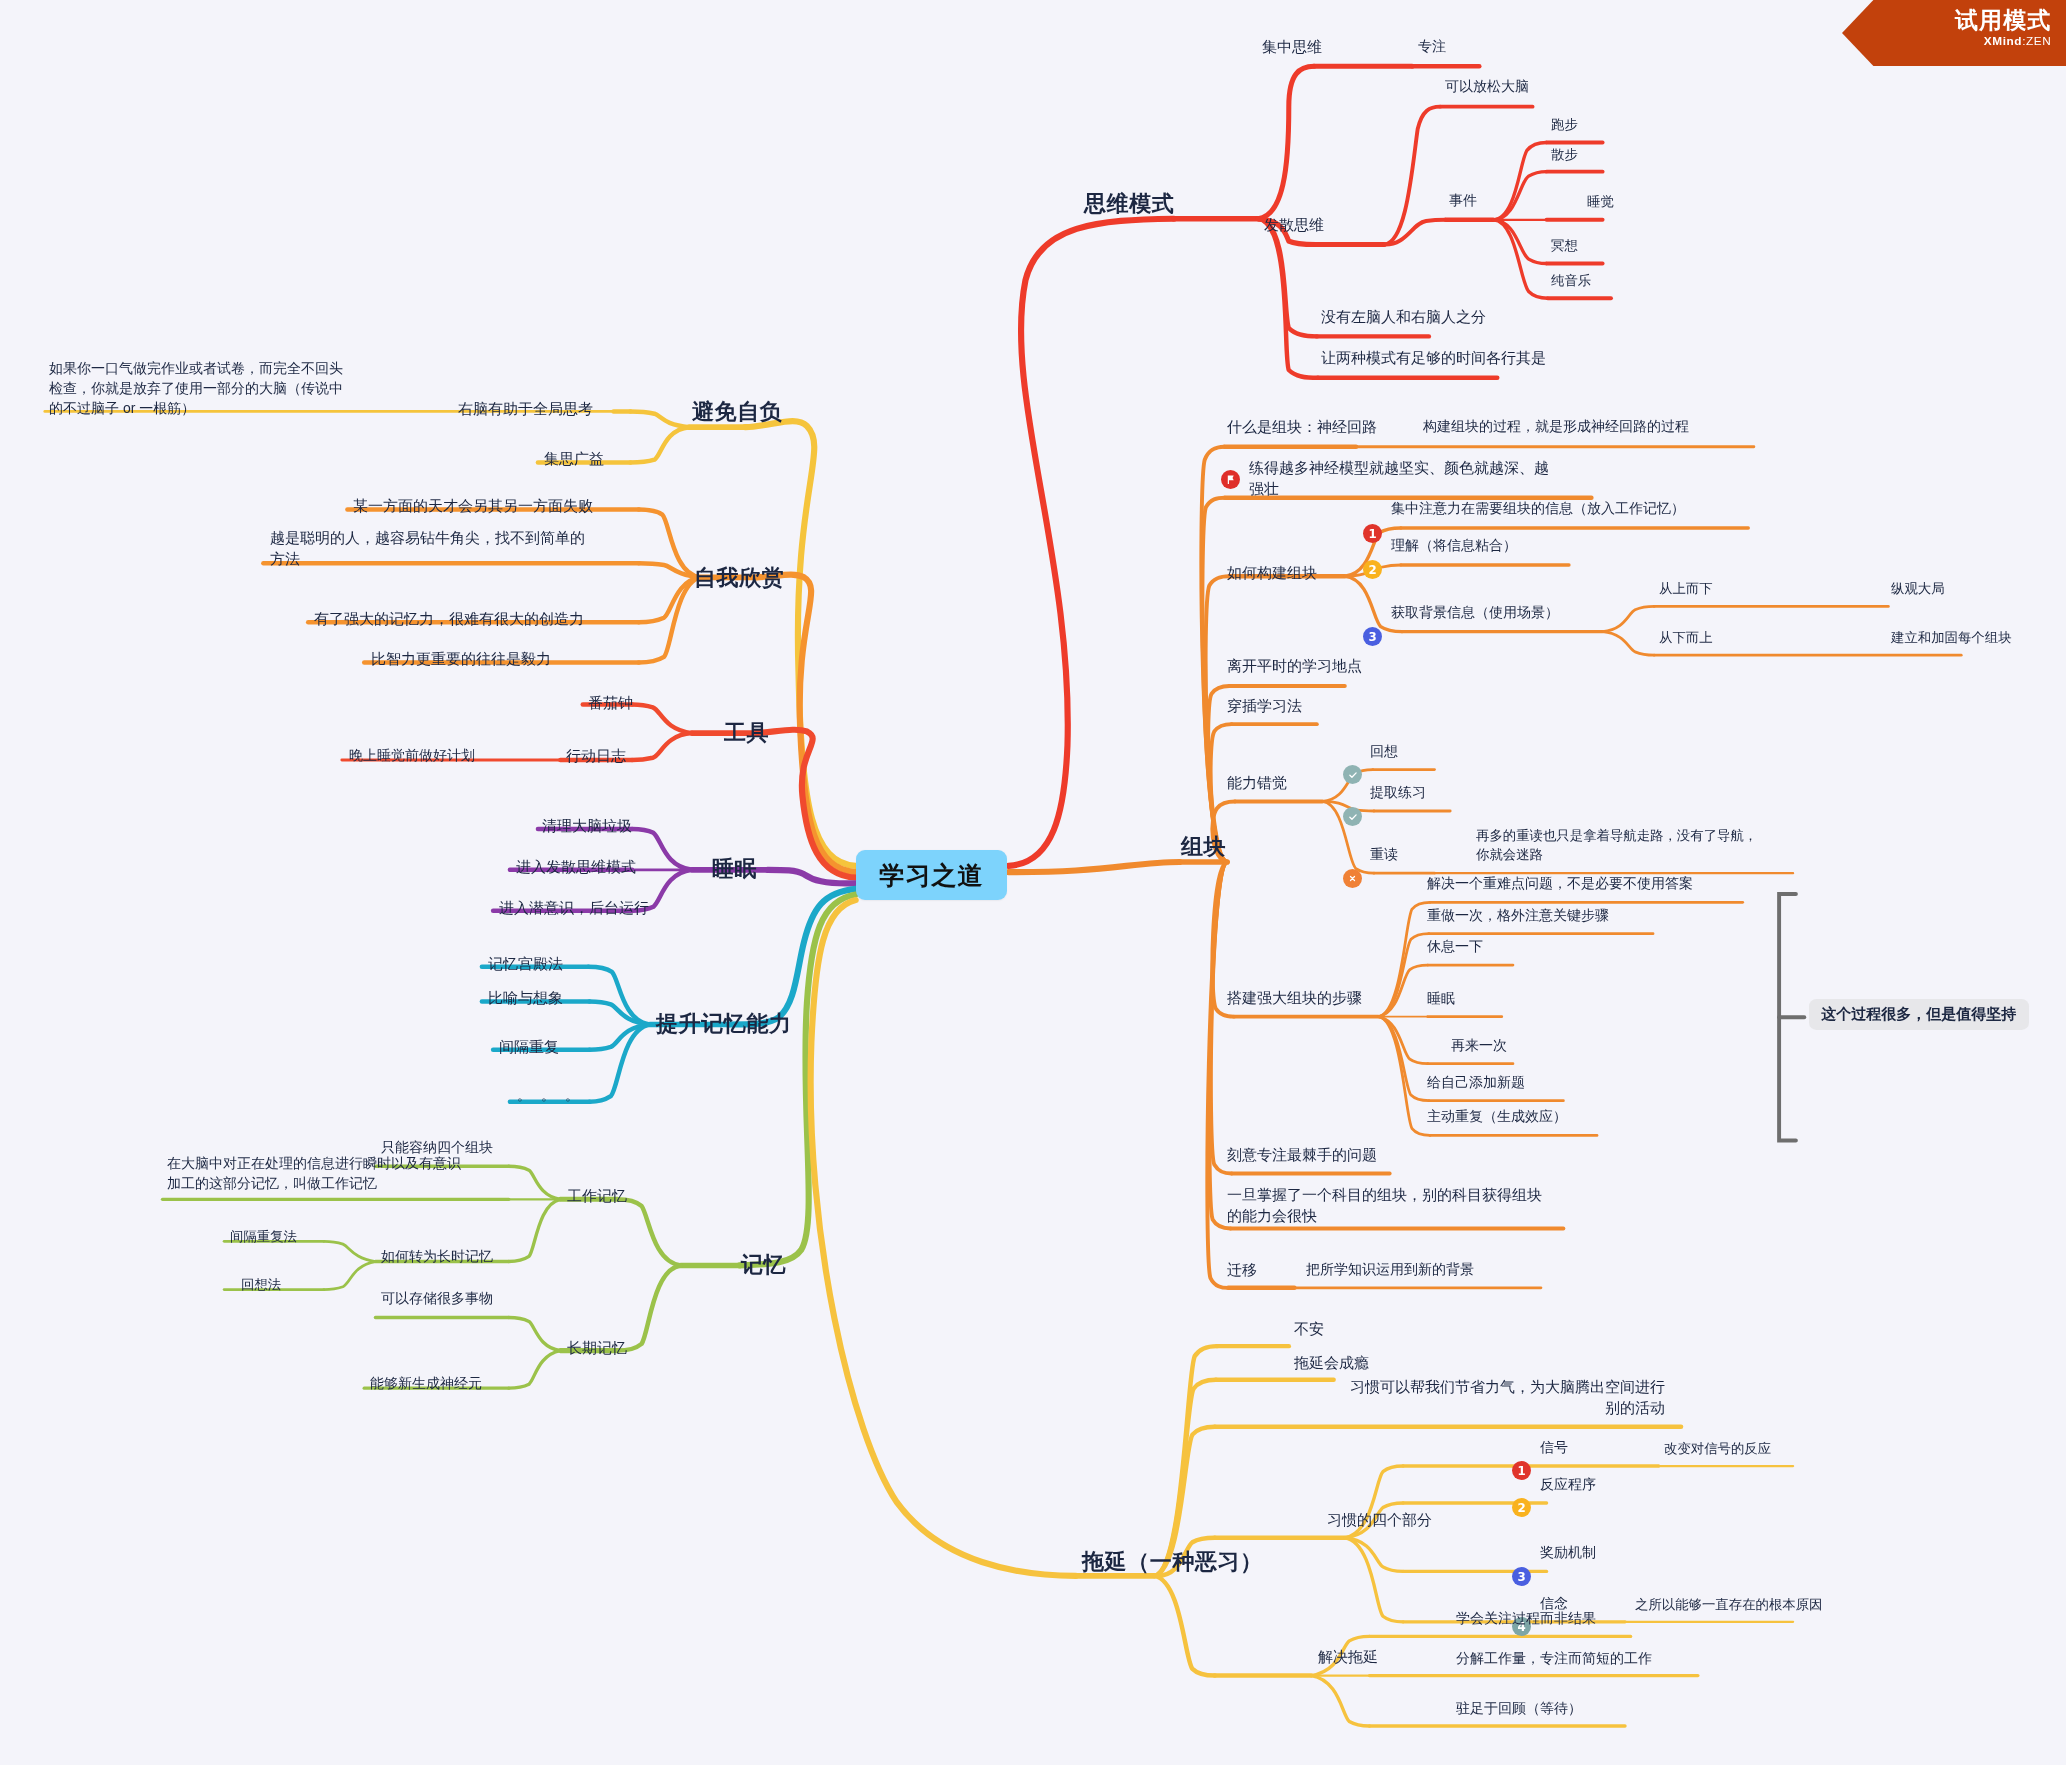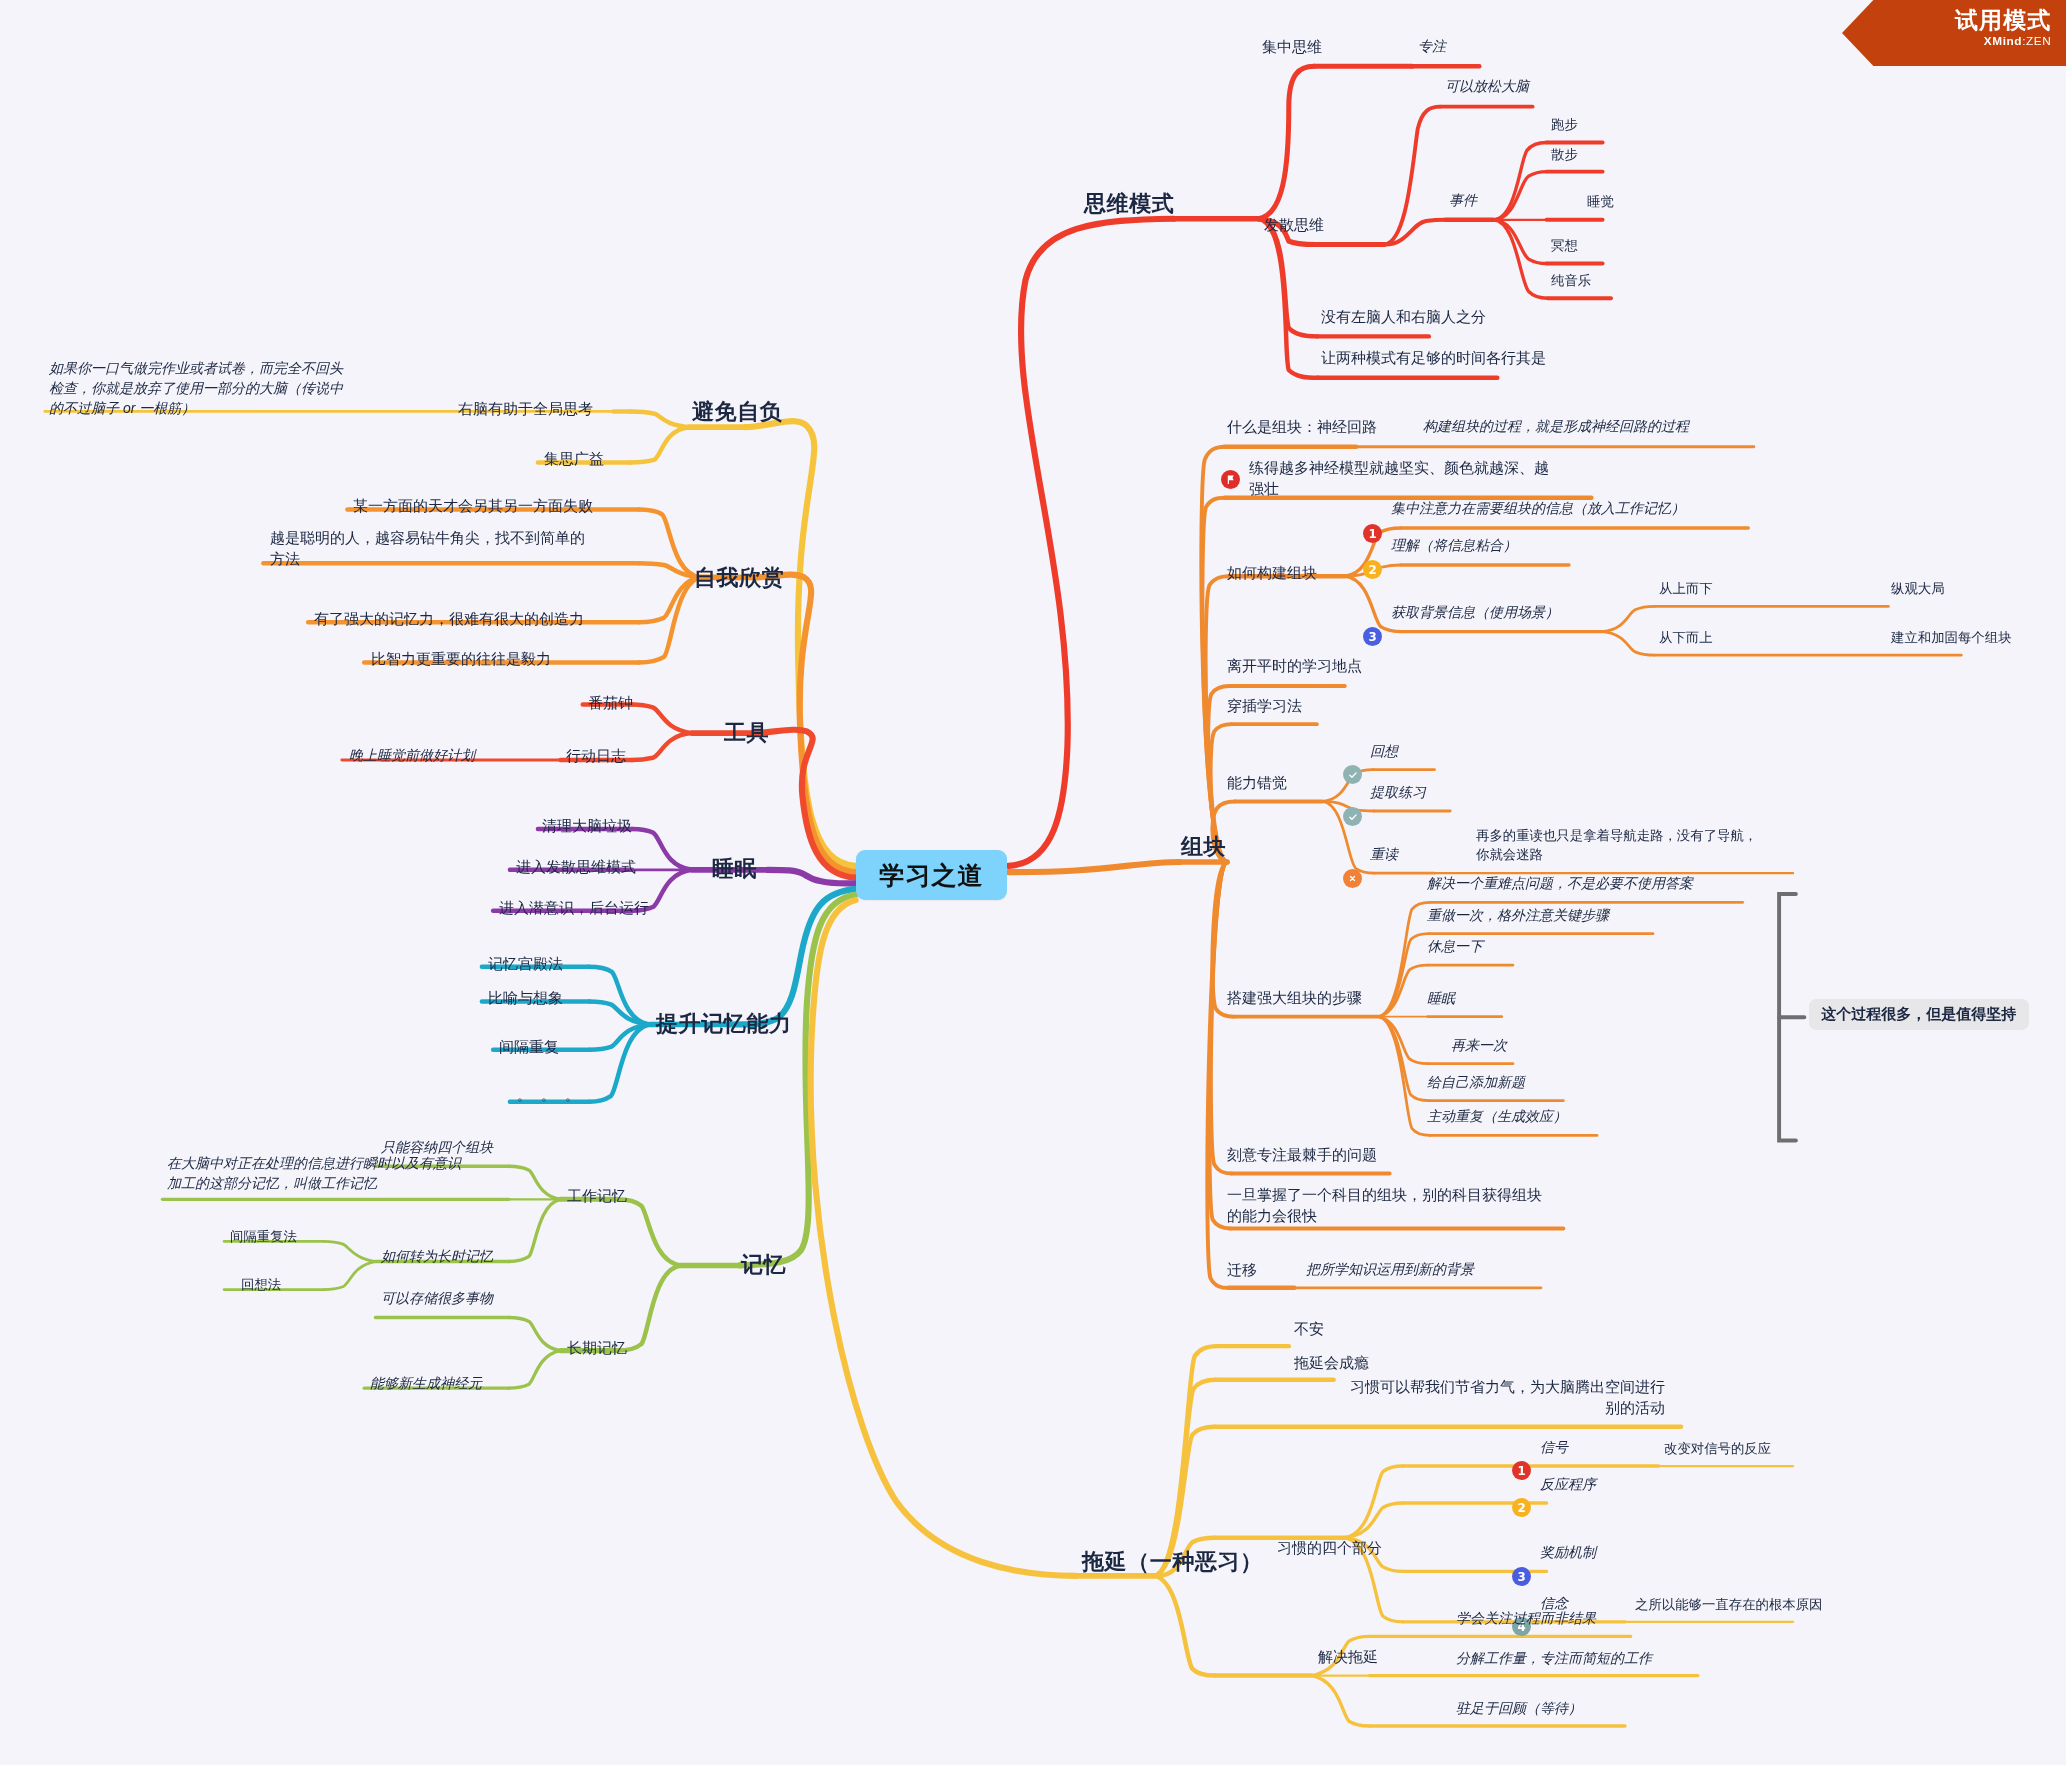--- a/index.html
+++ b/index.html
@@ -30,21 +30,21 @@
     background:#7dd3fc;border-radius:9px;
     display:flex;align-items:center;justify-content:center;
     font-size:25px;font-weight:700;color:#111;letter-spacing:1.1px;
     box-shadow:0 0.6px 1.7px rgba(0,0,0,0.05);
   }
 
   
   .node{position:absolute;white-space:pre;line-height:1.42;}
   .lvl1{font-size:22px;font-weight:700;letter-spacing:0.6px;}
   .lvl2{font-size:15px;font-weight:400;}
-  .lvl3{font-size:14px;font-weight:400;font-style:italic;}
+  .lvl3{font-size:14px;font-weight:400;}
   .lvl4{font-size:13.4px;font-weight:400;}
 
   
   .badge{
     position:absolute;width:19px;height:19px;border-radius:50%;
     color:#fff;font-size:11.8px;font-weight:700;
     display:flex;align-items:center;justify-content:center;
     font-family:"DejaVu Sans",sans-serif;
   }
   .b-red{background:#E0342B;}
@@ -402,21 +402,21 @@
   <div class="node lvl4" style="left:241px;top:1275px;"><span>回想法</span></div>
   <div class="node lvl2" style="left:567px;top:1337px;"><span>长期记忆</span></div>
   <div class="node lvl3" style="left:381px;top:1289px;"><span>可以存储很多事物</span></div>
   <div class="node lvl3" style="left:370px;top:1374px;"><span>能够新生成神经元</span></div>
 
   <div class="node lvl1" style="left:1082px;top:1546px;"><span>拖延（一种恶习）</span></div>
   <div class="node lvl2" style="left:1294px;top:1318px;"><span>不安</span></div>
   <div class="node lvl2" style="left:1294px;top:1352px;"><span>拖延会成瘾</span></div>
   <div class="node lvl2" style="left:1350px;top:1376px;text-align:right;"><span>习惯可以帮我们节省力气，为大脑腾出空间进行
 别的活动</span></div>
-  <div class="node lvl2" style="left:1277px;top:1509px;margin-top:28px;"><span>习惯的四个部分</span></div>
+  <div class="node lvl2" style="left:1327px;top:1509px;"><span>习惯的四个部分</span></div>
   <div class="badge b-red" style="left:1512px;top:1461px;">
       <span>1</span>
     </div>
   <div class="node lvl3" style="left:1540px;top:1438px;"><span>信号</span></div>
   <div class="node lvl4" style="left:1664px;top:1439px;"><span>改变对信号的反应</span></div>
   <div class="badge b-amber" style="left:1512px;top:1498px;">
       <span>2</span>
     </div>
   <div class="node lvl3" style="left:1540px;top:1475px;"><span>反应程序</span></div>
   <div class="badge b-blue" style="left:1512px;top:1567px;">

